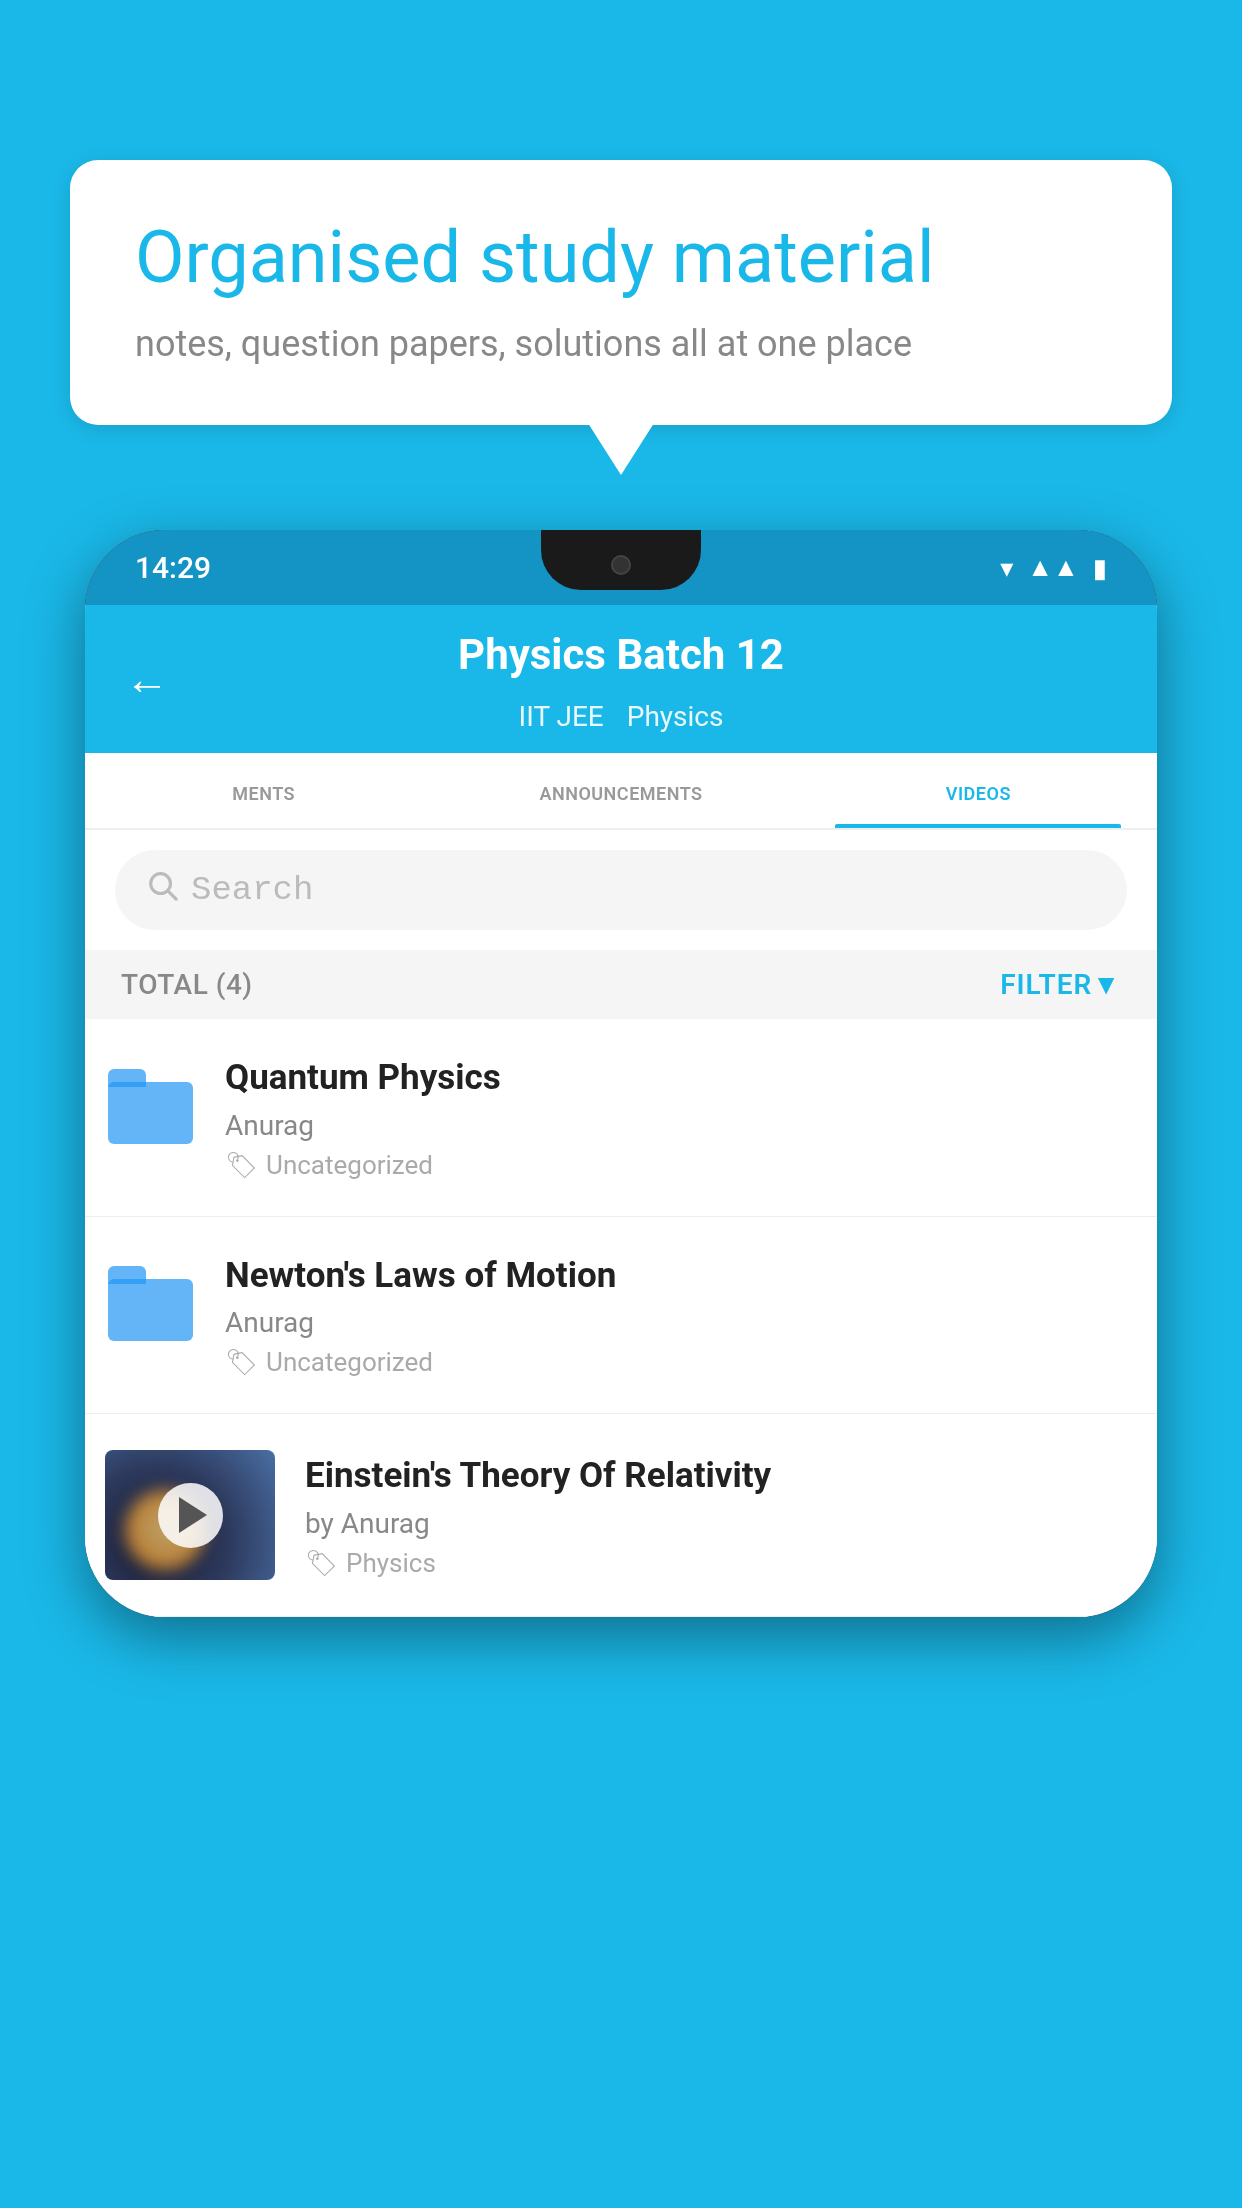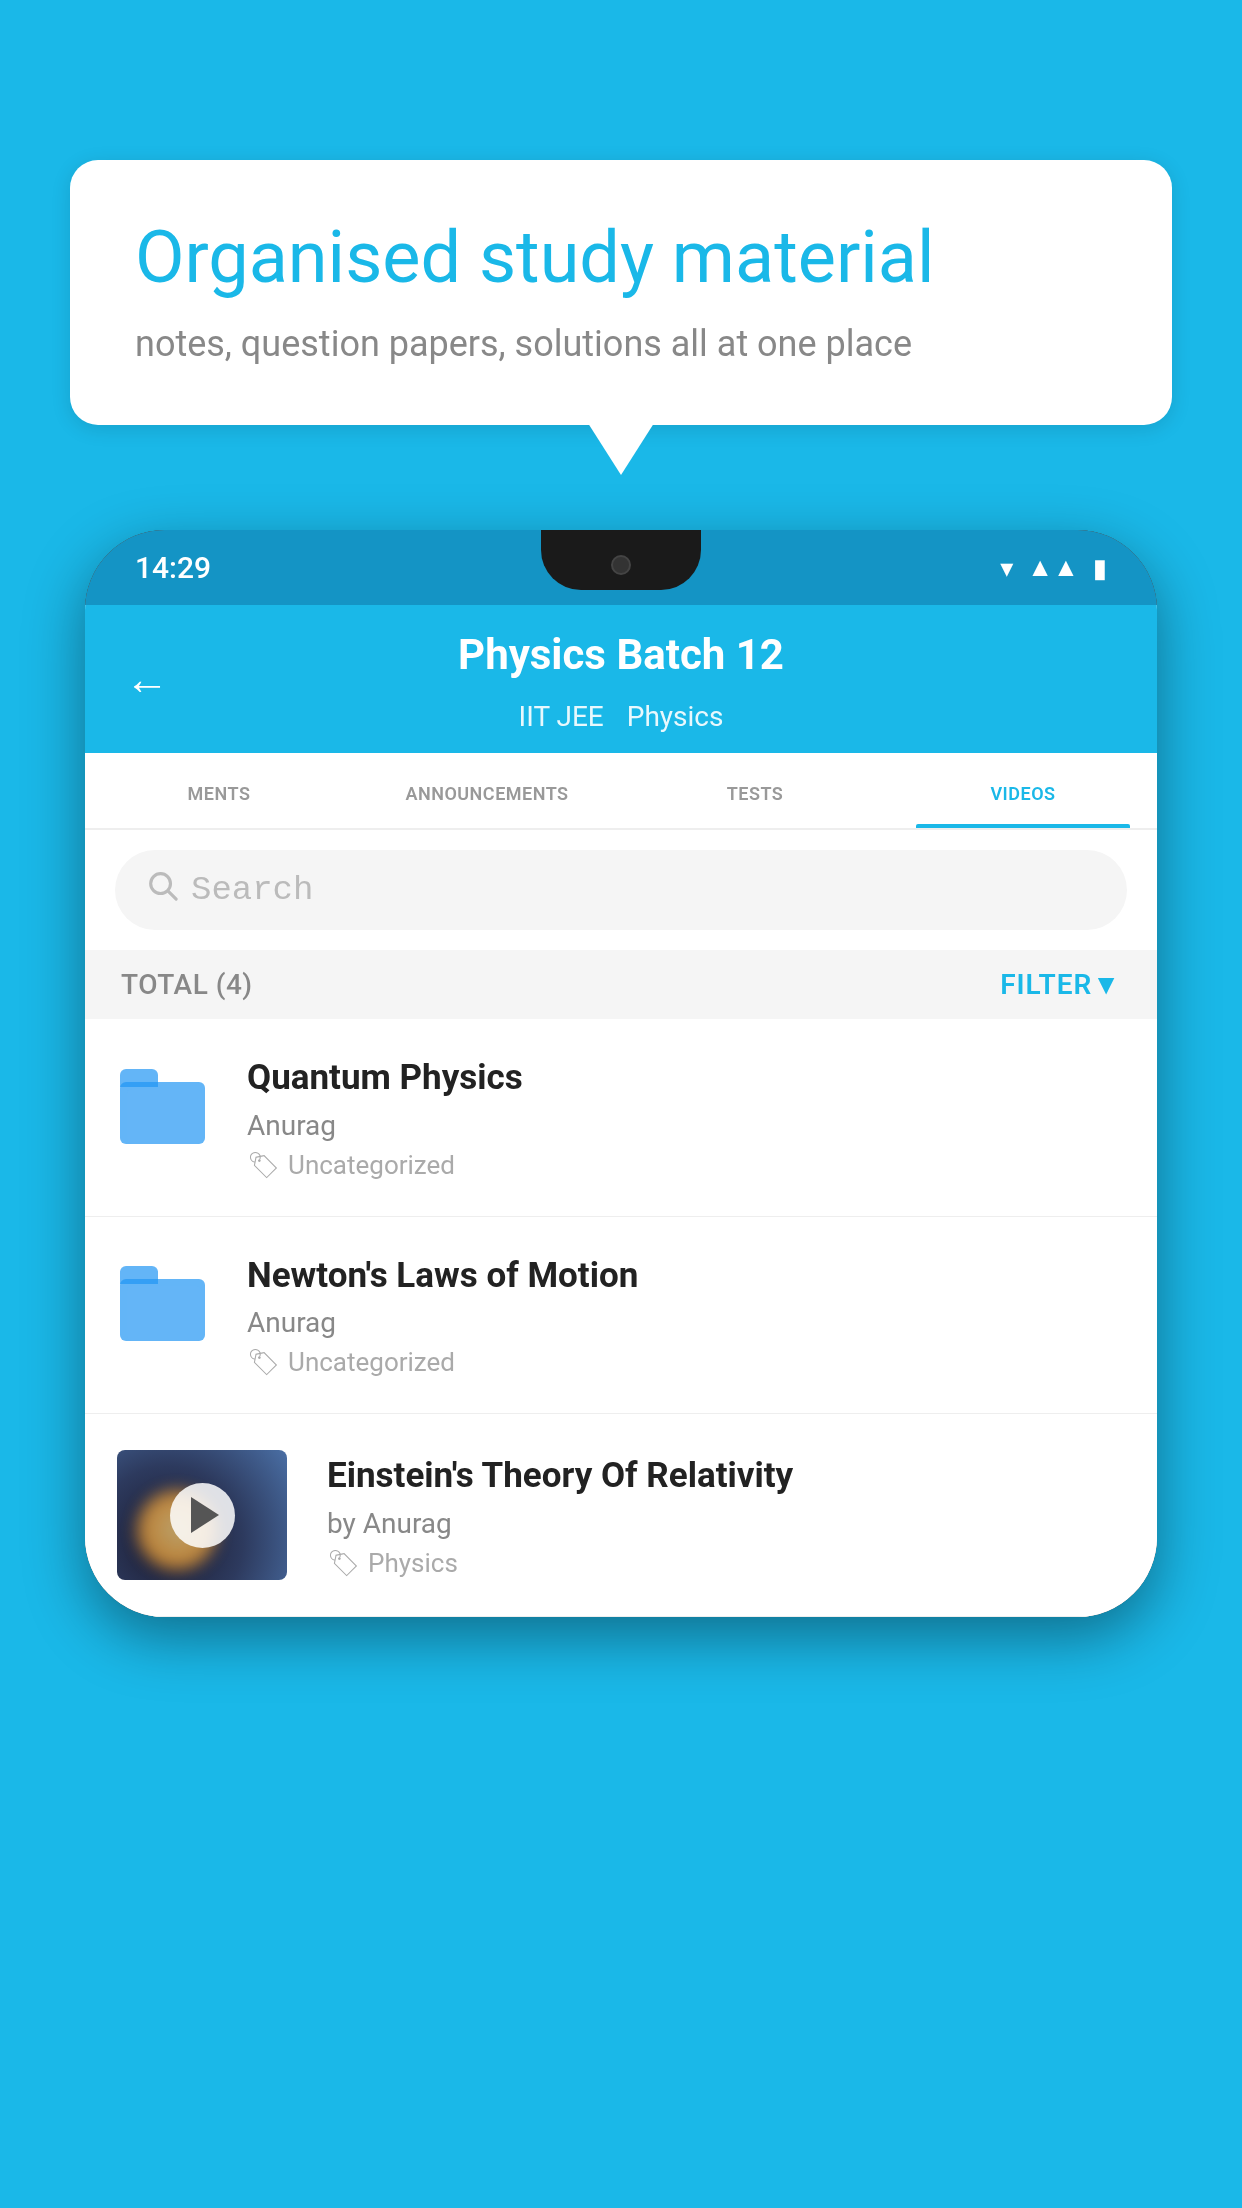--- a/index.html
+++ b/index.html
@@ -246,23 +246,23 @@
     }
 
     
     .video-list {
       background: white;
     }
 
     .video-item {
       display: flex;
       align-items: flex-start;
-      padding: 36px 32px;
+      padding: 36px 20px;
       border-bottom: 1px solid #eee;
-      gap: 40px;
+      gap: 30px;
     }
 
     .video-thumbnail {
       width: 170px;
       height: 130px;
       flex-shrink: 0;
       border-radius: 8px;
       overflow: hidden;
       position: relative;
     }
@@ -433,21 +433,20 @@
           <div class="header-breadcrumb">
             <span>IIT JEE</span>
             <span class="breadcrumb-sep"> </span>
             <span>Physics</span>
           </div>
         </div>
 
         <div class="tabs">
           <div class="tab">MENTS</div>
           <div class="tab">ANNOUNCEMENTS</div>
-          <div class="tab">TESTS</div>
           <div class="tab active">VIDEOS</div>
         </div>
 
         <div class="search-container">
           <div class="search-bar">
             <span class="search-icon-svg">
               <svg width="34" height="34" viewBox="0 0 24 24" fill="none">
                 <circle cx="11" cy="11" r="7" stroke="#bbb" stroke-width="2.2"></circle>
                 <line x1="16.5" y1="16.5" x2="22" y2="22" stroke="#bbb" stroke-width="2.2" stroke-linecap="round"></line>
               </svg>

